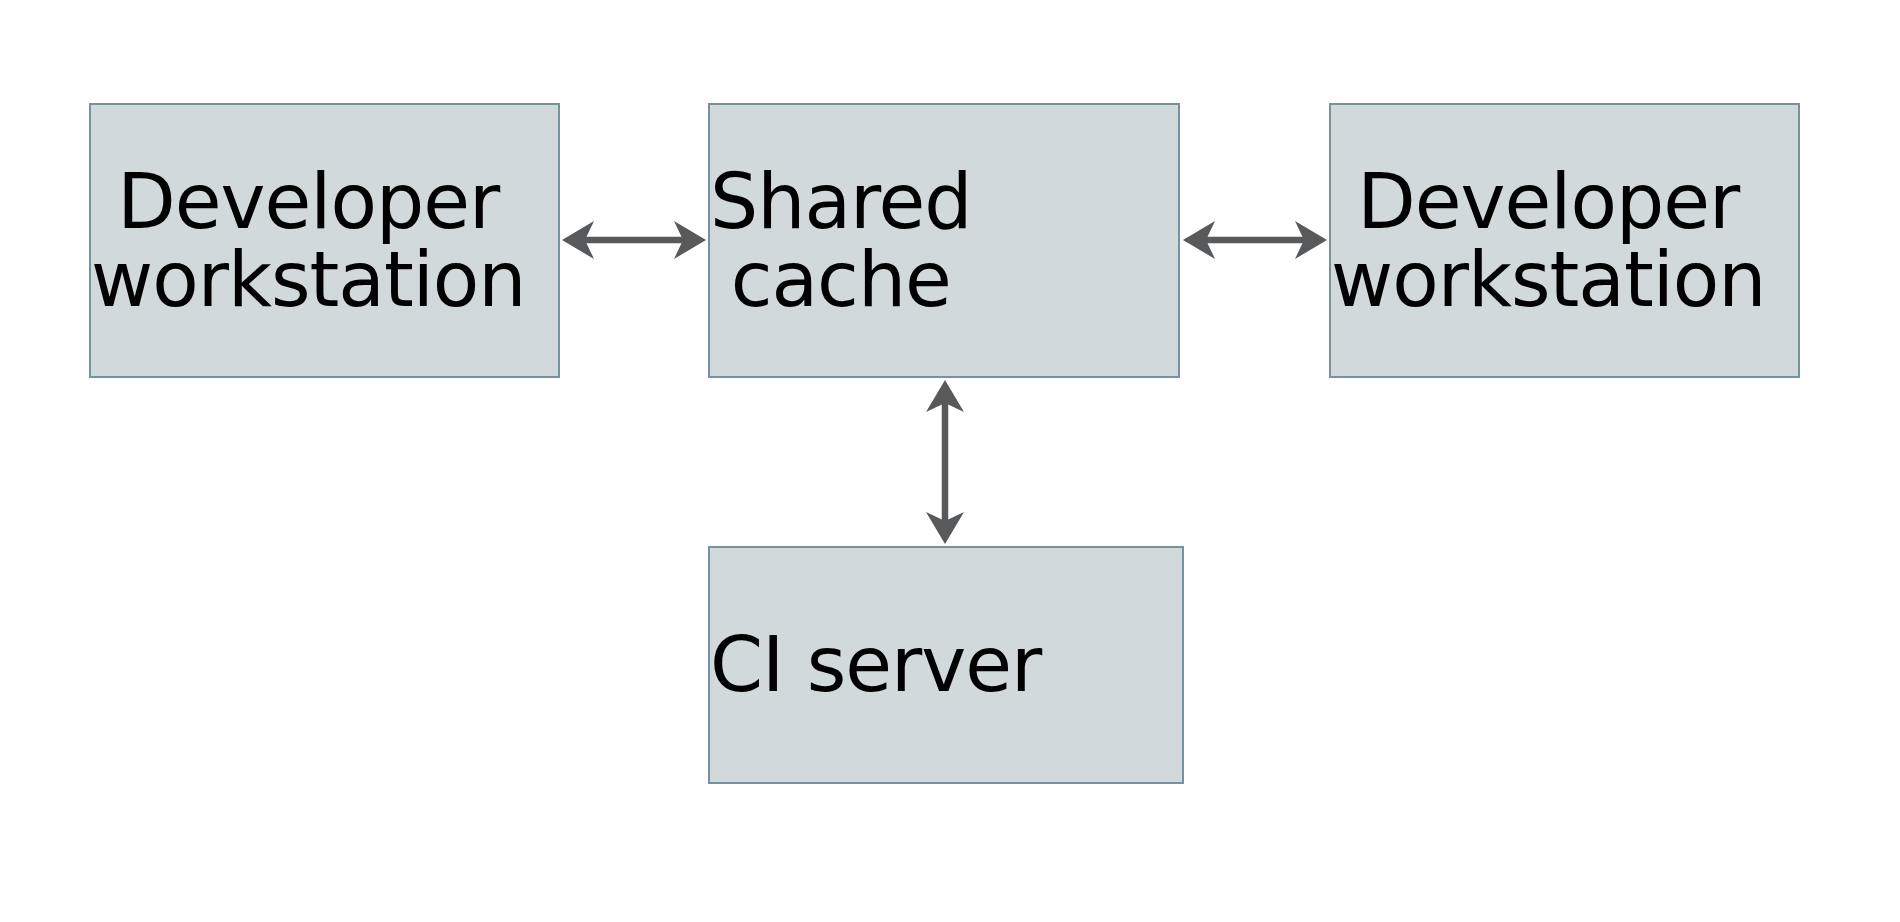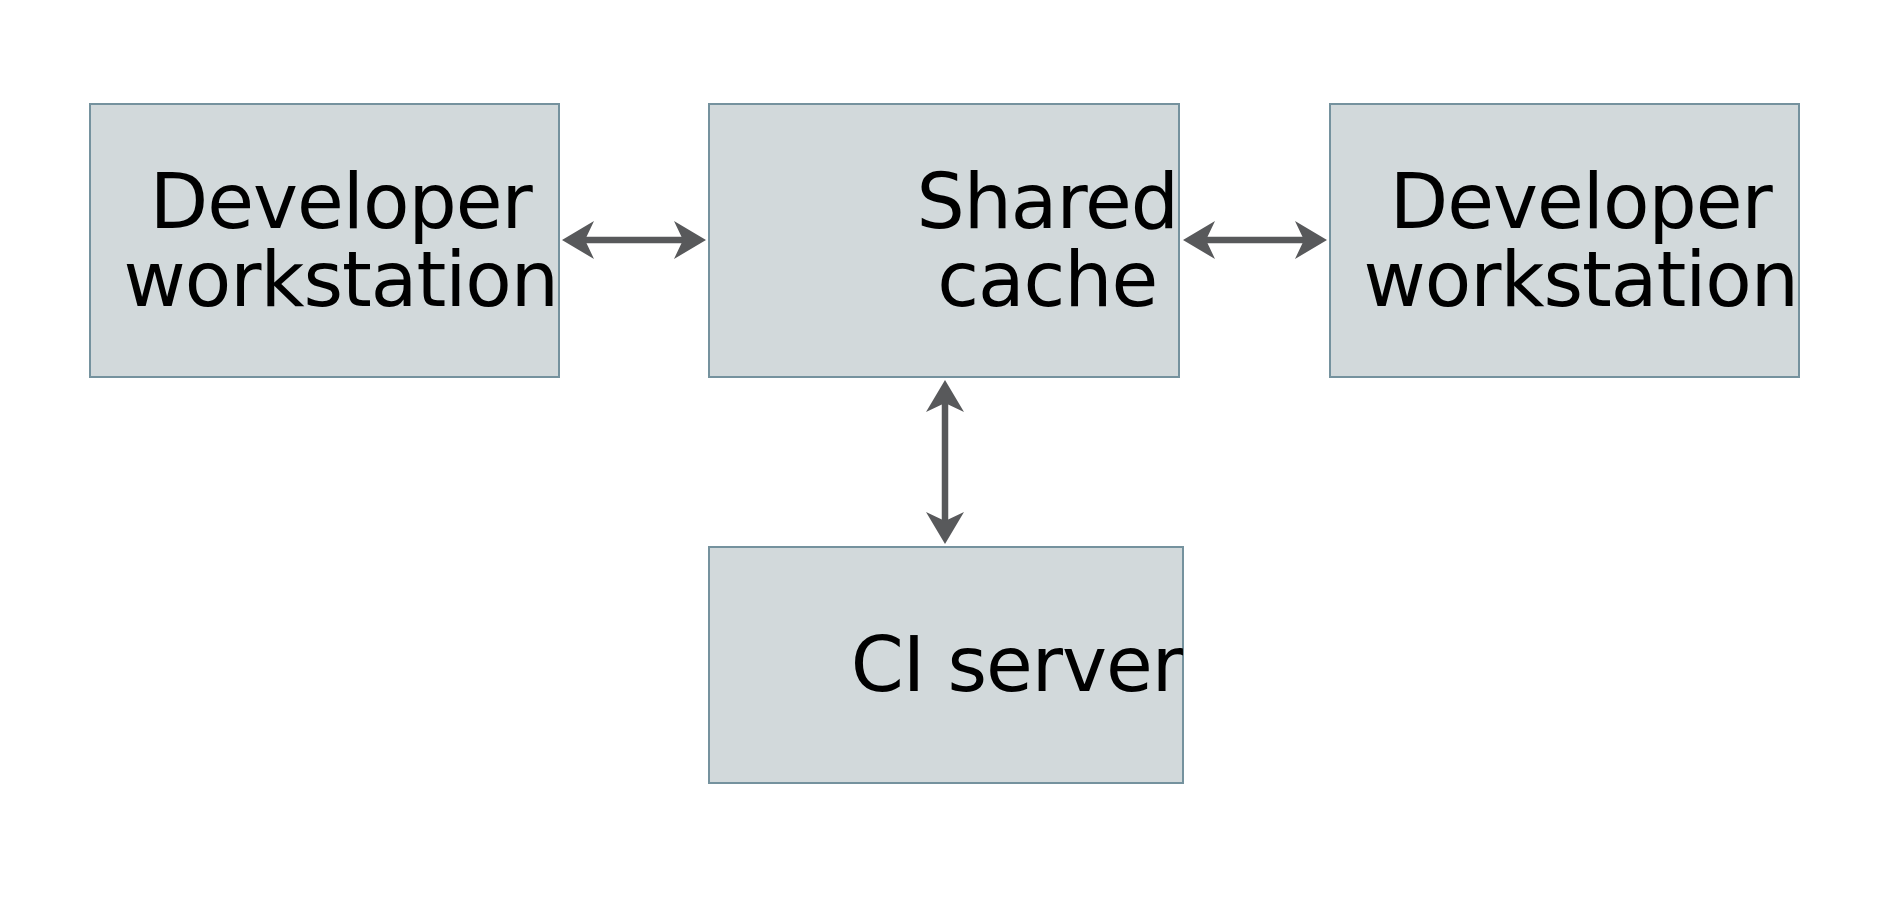--- a/index.html
+++ b/index.html
@@ -19,32 +19,32 @@
     overflow: hidden;
     font-family: "DejaVu Sans", "Liberation Sans", sans-serif;
   }
   .node {
     position: absolute;
     box-sizing: border-box;
     background: var(--node_fill);
     border: 2px solid var(--node_border);
     display: flex;
     align-items: center;
-    justify-content: flex-end;
+    justify-content: flex-start;
   }
   .node-label {
     color: var(--text);
     font-size: 76px;
     line-height: 1.02;
     text-align: center;
     white-space: pre-line;
     letter-spacing: -1px;
   }
   #node-dev-left   { left: 89px;   top: 103px; width: 471px; height: 275px; }
-  #node-shared     { left: 708px;  top: 103px; width: 472px; height: 275px; padding-left: 16px; }
+  #node-shared     { left: 708px;  top: 103px; width: 472px; height: 275px; }
   #node-dev-right  { left: 1329px; top: 103px; width: 471px; height: 275px; }
   #node-ci         { left: 708px;  top: 546px; width: 476px; height: 238px; }
   .arrow { position: absolute; color: var(--arrow); display: block; }
   #arrow-left  { left: 561px;  top: 218px; }
   #arrow-right { left: 1182px; top: 218px; }
   #arrow-vert  { left: 923px;  top: 379px; }
 </style>
 </head>
 <body>
 

